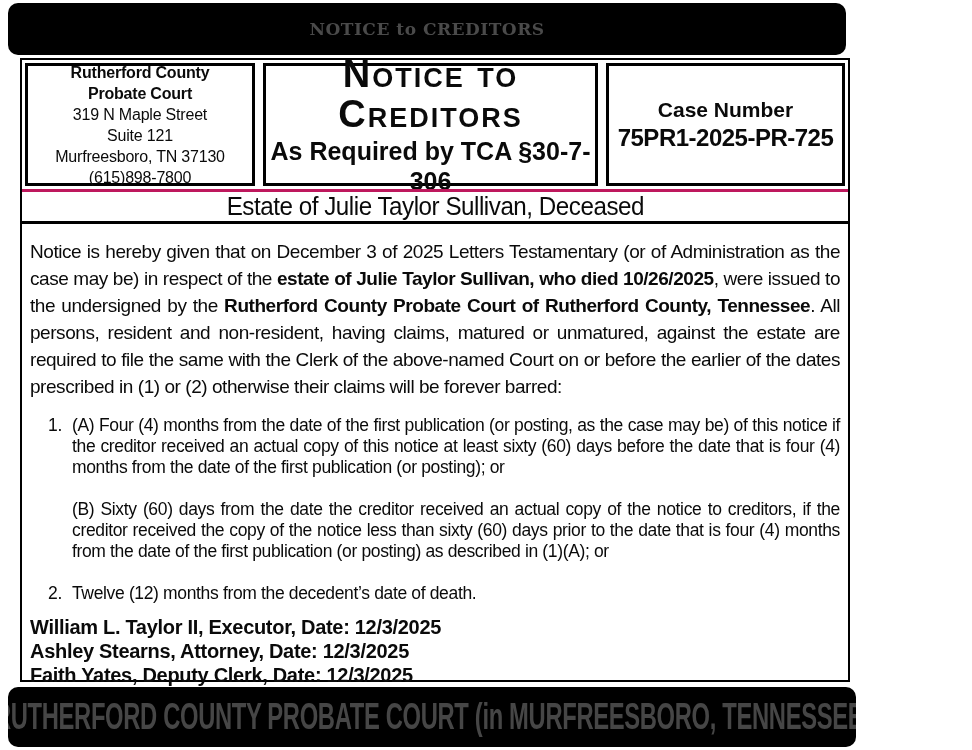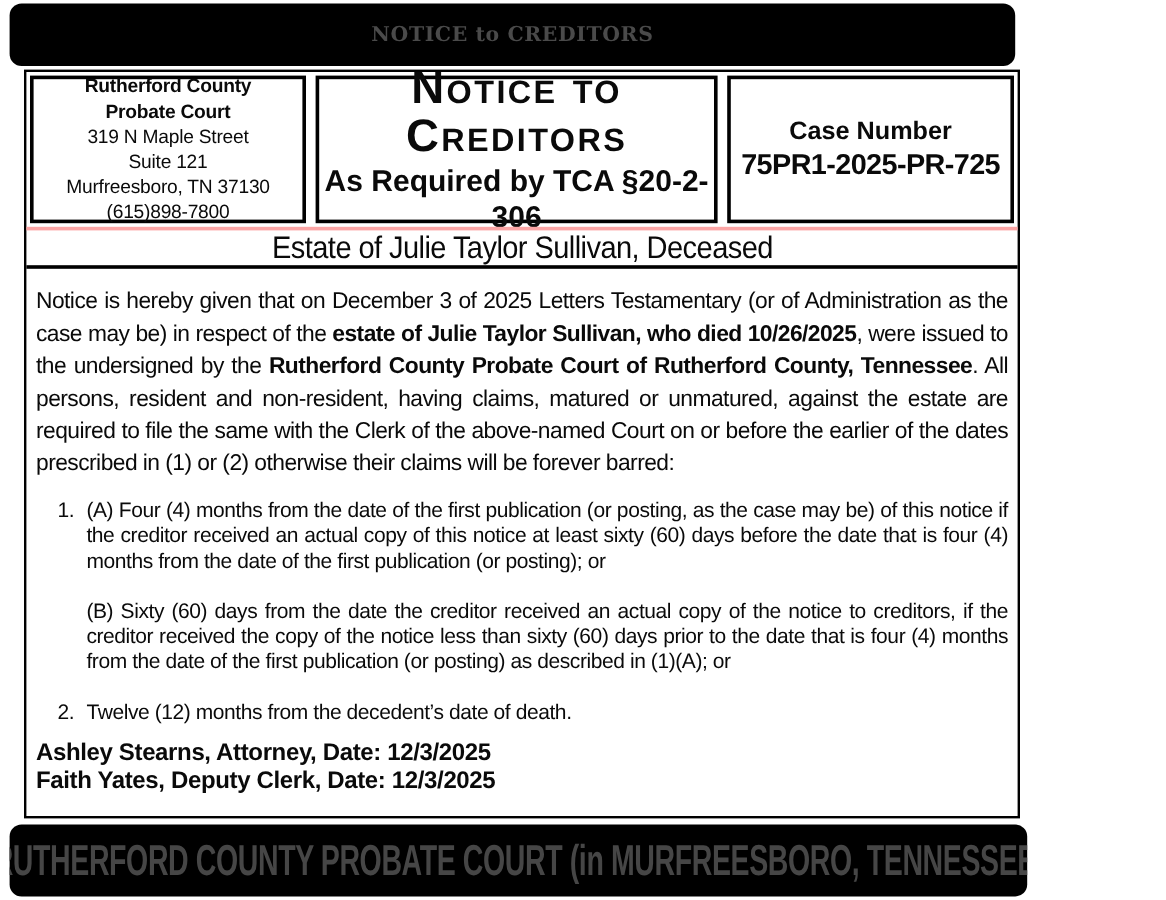--- a/index.html
+++ b/index.html
@@ -29,21 +29,21 @@
   .court-box { width:230px; font-size:16px; line-height:21px; letter-spacing:-0.2px; }
   .court-box .bold { font-weight:bold; }
   .title-box { flex:1; }
   .title-box .main-title { font-variant:small-caps; font-weight:bold; font-size:38px;
                            line-height:40px; letter-spacing:2px; }
   .title-box .sub-title { font-weight:bold; font-size:25px; line-height:30px; margin-top:2px; }
   .case-box { width:239px; }
   .case-box .label { font-weight:bold; font-size:21px; line-height:26px;text-align:right; }
   .case-box .number { font-weight:bold; font-size:24px; line-height:30px; letter-spacing:-0.5px; }
 
-  .estate-bar { border-top:3px solid #fca5a5; border-bottom:3px solid #000; height:35px;
+  .estate-bar { border-top:3px solid #be185d; border-bottom:3px solid #000; height:35px;
                 display:flex; align-items:center; justify-content:center;
                 font-size:26px; letter-spacing:-0.5px; }
   .estate-bar span { display:inline-block; transform:scaleX(0.93); white-space:nowrap; }
 
   .body-area { flex:1; padding:14px 8px 0 8px; }
   .main-para { font-size:19px; line-height:27px; letter-spacing:-0.45px; text-align:justify; }
   .main-para b { letter-spacing:-0.45px; }
 
   .num-list { margin-top:15px; padding-left:18px; font-size:17.5px; line-height:21px;
               letter-spacing:-0.35px; }
@@ -72,21 +72,21 @@
         <div class="bold">Rutherford County</div>
         <div class="bold">Probate Court</div>
         <div>319 N Maple Street</div>
         <div>Suite 121</div>
         <div>Murfreesboro, TN 37130</div>
         <div>(615)898-7800</div>
       </div>
 
       <div class="hbox title-box">
         <div class="main-title">Notice to Creditors</div>
-        <div class="sub-title">As Required  by TCA §20-2-306</div>
+        <div class="sub-title">As Required  by TCA §30-7-306</div>
       </div>
 
       <div class="hbox case-box">
         <div class="label">Case Number</div>
         <div class="number">75PR1-2025-PR-725</div>
       </div>
     </div>
 
     <div class="estate-bar">
       <span>Estate of Julie Taylor Sullivan, Deceased</span>
@@ -105,20 +105,21 @@
           <div class="marker"></div>
           <div class="li-text">(B) Sixty (60) days from the date the creditor received an actual copy of the notice to creditors,  if the creditor received the copy of the notice less than sixty (60) days prior to the date that is four (4) months from the date of the first publication (or posting) as described in (1)(A); or</div>
         </div>
         <div class="list-item item2">
           <div class="marker">2.</div>
           <div class="li-text">Twelve (12) months from the decedent’s date of death.</div>
         </div>
       </div>
 
       <div class="signatures">
+        <div>William L. Taylor II, Executor, Date: 12/3/2025</div>
         <div>Ashley Stearns, Attorney, Date: 12/3/2025</div>
         <div>Faith Yates, Deputy Clerk, Date: 12/3/2025</div>
       </div>
     </div>
   </div>
 
   <div class="banner footer-banner">
     <span>RUTHERFORD COUNTY PROBATE COURT (in MURFREESBORO, TENNESSEE)</span>
   </div>
 

